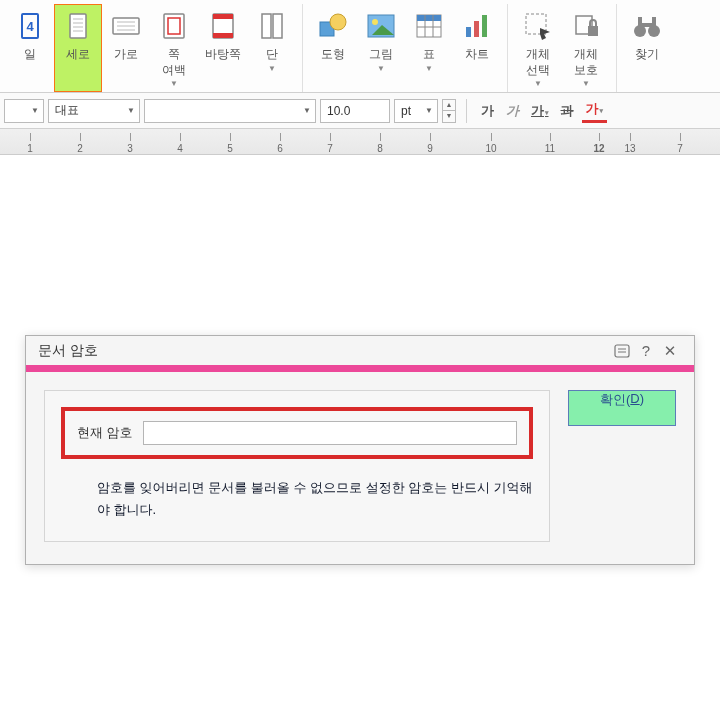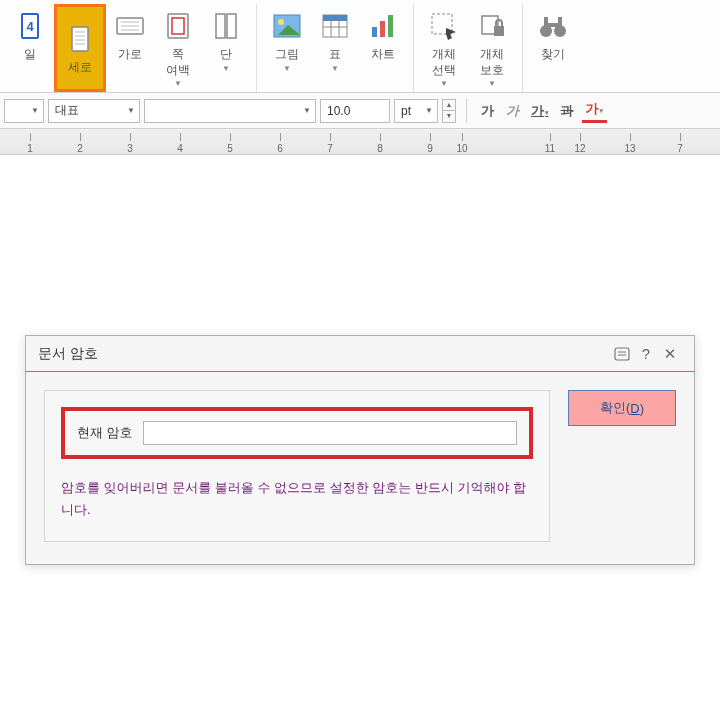--- a/index.html
+++ b/index.html
@@ -34,23 +34,22 @@
     align-items: center;
     justify-content: flex-start;
     padding: 4px 6px 2px;
     min-width: 44px;
     font-size: 12px;
     color: #555;
     cursor: pointer;
     border: 1px solid transparent;
   }
   .ribbon-btn.selected {
-    background: #eab308;
-    border: 3px solid #f97316;
-    justify-content: center;
+    background: #bef264;
+    border: 1px solid #f97316;
   }
   .ribbon-btn .icon-box {
     width: 34px;
     height: 34px;
     display: flex;
     align-items: center;
     justify-content: center;
     margin-bottom: 4px;
   }
   .ribbon-btn .label {
@@ -153,21 +152,21 @@
     border: 1px solid #b0b0b0;
     box-shadow: 0 2px 10px rgba(0,0,0,0.15);
   }
   .dialog-title {
     height: 36px;
     display: flex;
     align-items: center;
     padding: 0 12px;
     font-size: 14px;
     color: #333;
-    border-bottom: 1px solid #ec4899;
+    border-bottom: 7px solid #ec4899;
     background: #f5f5f5;
   }
   .dialog-title .spacer { flex: 1; }
   .dialog-title .tbtn {
     width: 24px;
     height: 24px;
     display: flex;
     align-items: center;
     justify-content: center;
     color: #666;
@@ -203,37 +202,37 @@
     flex: 1;
     height: 24px;
     border: 1px solid #b5b5b5;
     background: #fff;
     padding: 0 4px;
     font-size: 13px;
   }
   .hint {
     font-size: 13px;
     line-height: 1.7;
-    color: #701a75;
+    color: #0f172a;
+    margin-left: 36px;
   }
   .dialog-right {
     width: 108px;
     display: flex;
     flex-direction: column;
     gap: 14px;
   }
   .dlg-btn {
     height: 36px;
     border: 1px solid #b8b8b8;
-    background: #fca5a5;
+    background: #86efac;
     font-size: 13px;
     color: #333;
     cursor: pointer;
     display: flex;
-    align-items: center;
     justify-content: center;
   }
   .dlg-btn.primary {
     border: 1.5px solid #5b7db8;
     color: #2a4d8f;
   }
   .dlg-btn .ukey { text-decoration: underline; }
 
   
   svg { display: block; }
@@ -283,30 +282,49 @@
             <rect x="8" y="6" width="12" height="16" fill="none" stroke="#d33" stroke-width="1.5"></rect>
           </svg>
       </div>
       <span class="label">쪽
 여백</span>
       <span class="dd">▼</span>
     </div>
     <div class="ribbon-btn">
       <div class="icon-box">
         <svg width="28" height="28">
+            <rect x="4" y="2" width="20" height="24" rx="1" fill="#fff" stroke="#888" stroke-width="1.5"></rect>
+            <rect x="4" y="2" width="20" height="5" fill="#d33"></rect>
+            <rect x="4" y="21" width="20" height="5" fill="#d33"></rect>
+          </svg>
+      </div>
+      <span class="label">바탕쪽</span>
+    </div>
+    <div class="ribbon-btn">
+      <div class="icon-box">
+        <svg width="28" height="28">
             <rect x="4" y="2" width="9" height="24" fill="#fff" stroke="#888" stroke-width="1.5"></rect>
             <rect x="15" y="2" width="9" height="24" fill="#fff" stroke="#888" stroke-width="1.5"></rect>
           </svg>
       </div>
       <span class="label">단</span>
       <span class="dd">▼</span>
     </div>
   </div>
 
   <div class="ribbon-group">
+    <div class="ribbon-btn">
+      <div class="icon-box">
+        <svg width="30" height="28">
+            <rect x="2" y="10" width="14" height="14" fill="#5aa0d8" stroke="#3a80b8"></rect>
+            <circle cx="20" cy="10" r="8" fill="#f5d060" stroke="#c8a030"></circle>
+          </svg>
+      </div>
+      <span class="label">도형</span>
+    </div>
     <div class="ribbon-btn">
       <div class="icon-box">
         <svg width="30" height="26">
             <rect x="2" y="2" width="26" height="22" fill="#7ab8e8" stroke="#4a88b8"></rect>
             <circle cx="9" cy="9" r="3" fill="#f5e060"></circle>
             <polygon points="6,22 16,12 28,22" fill="#4a9a4a"></polygon>
           </svg>
       </div>
       <span class="label">그림</span>
       <span class="dd">▼</span>
@@ -442,29 +460,29 @@
       <div class="ticknum">7</div>
     </div>
     <div class="tick" style="left: 370px; width: 20px;">
       <div class="tickmark"></div>
       <div class="ticknum">8</div>
     </div>
     <div class="tick" style="left: 420px; width: 20px;">
       <div class="tickmark"></div>
       <div class="ticknum">9</div>
     </div>
-    <div class="tick" style="left: 452px; width: 20px;">
+    <div class="tick" style="left: 481px; width: 20px;">
       <div class="tickmark"></div>
       <div class="ticknum">10</div>
     </div>
     <div class="tick" style="left: 540px; width: 20px;">
       <div class="tickmark"></div>
       <div class="ticknum">11</div>
     </div>
-    <div class="tick" style="left: 570px; width: 20px;">
+    <div class="tick" style="left: 589px; width: 20px; font-weight: bold;">
       <div class="tickmark"></div>
       <div class="ticknum">12</div>
     </div>
     <div class="tick" style="left: 620px; width: 20px;">
       <div class="tickmark"></div>
       <div class="ticknum">13</div>
     </div>
     <div class="tick" style="left: 670px; width: 20px;">
       <div class="tickmark"></div>
       <div class="ticknum">7</div>

